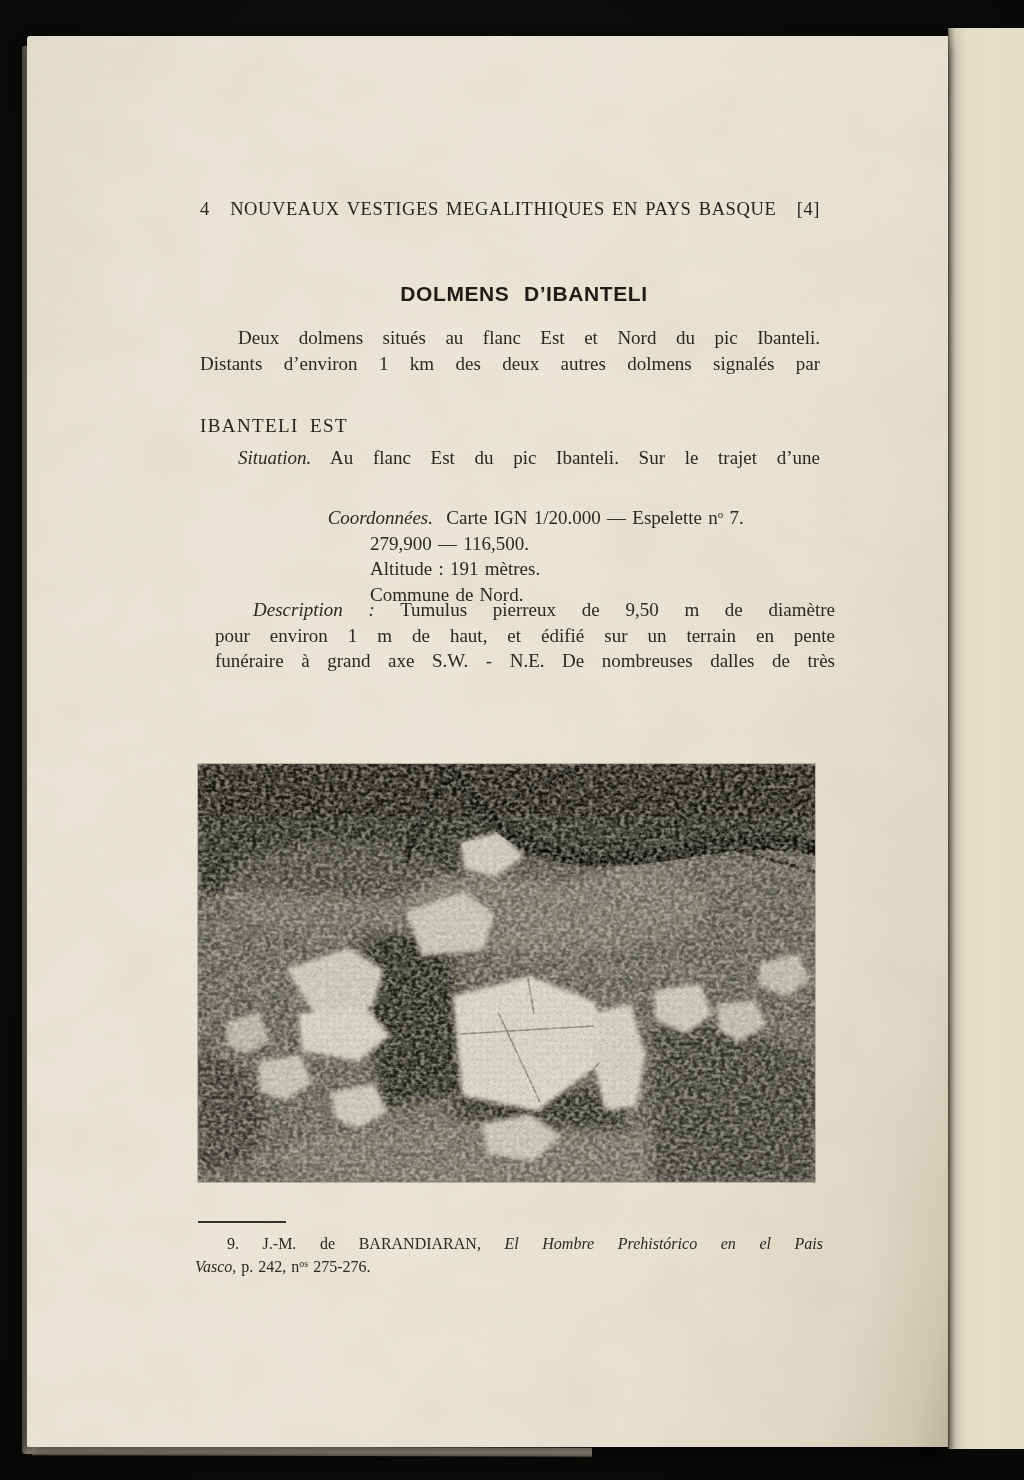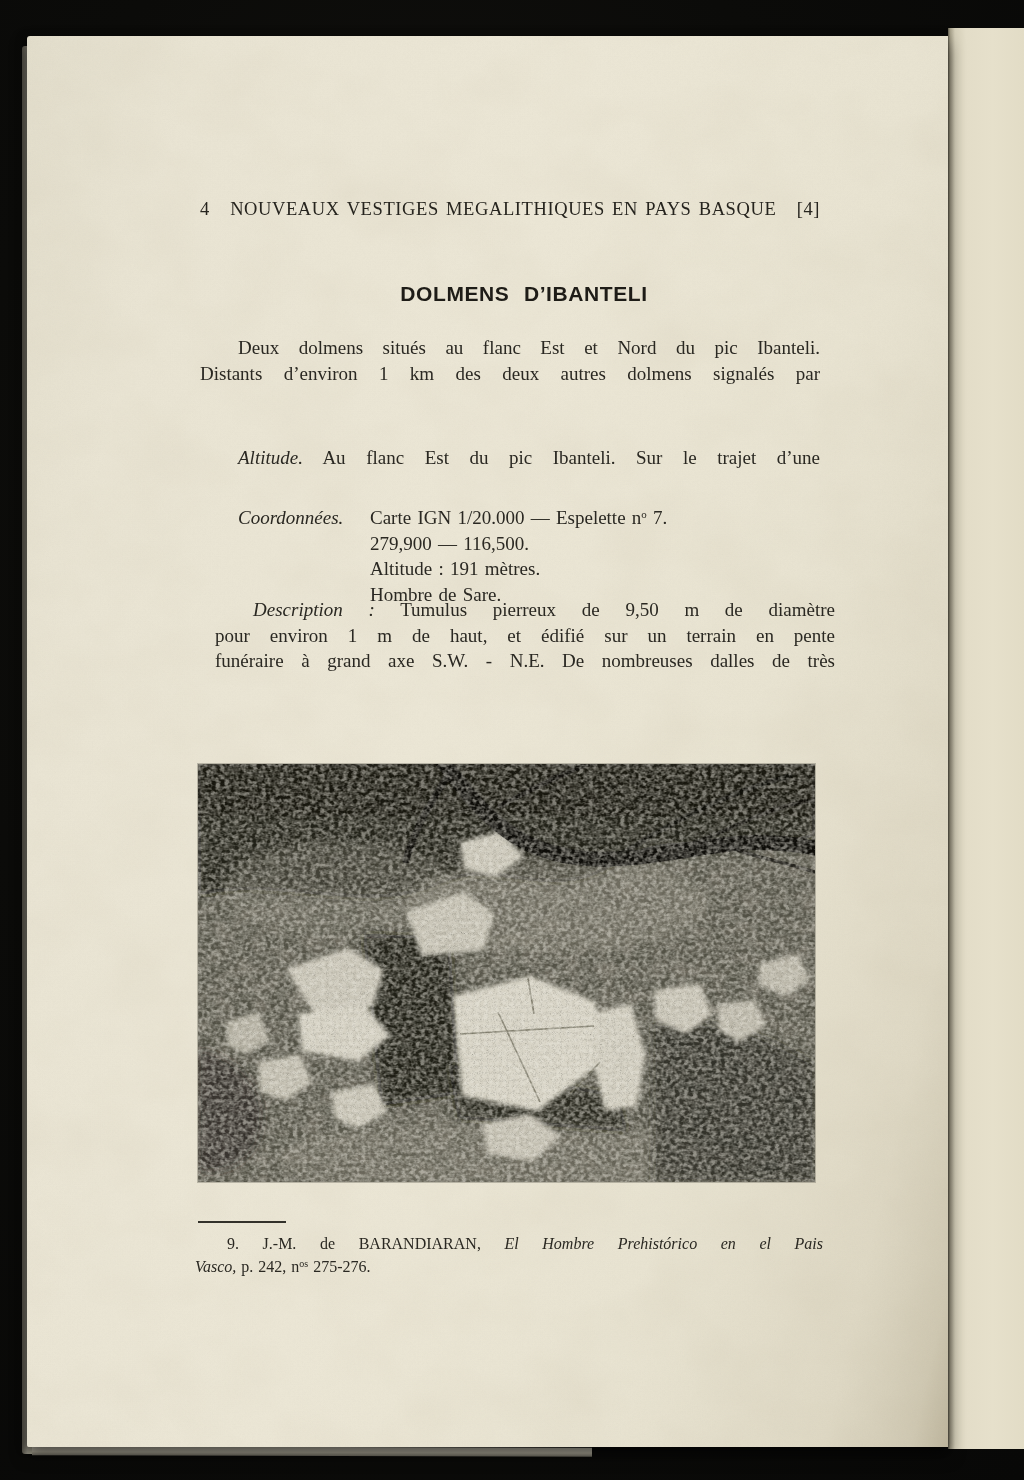--- a/index.html
+++ b/index.html
@@ -52,26 +52,26 @@
   }
 
   .body-text{font-size:19px;line-height:25.5px;word-spacing:1.5px;color:#2a2822;}
   .line{min-height:25.5px;}
   .just{text-align:justify;text-align-last:justify;}
   .ind{text-indent:38px;}
   .it{font-style:italic;}
   sup.fnref{font-size:11px;vertical-align:6px;line-height:0;margin-left:5px;}
   sup.ord{font-size:11px;vertical-align:6px;line-height:0;}
 
-  .pos-intro{top:299px;}
+  .pos-intro{top:289px;}
   .subhead{top:377px;font-size:19px;letter-spacing:1.4px;word-spacing:5px;color:#26241e;}
   .pos-situation{top:409px;}
   .pos-coord{top:469px;}
   .coord-label{display:inline-block;width:132px;text-indent:0;font-style:italic;}
-  .coord-first{text-indent:38px;}
+  .coord-first{text-indent:38px;text-align:center;}
   .coord-cont{padding-left:170px;}
   .pos-desc{top:561px;margin-left:15px;}
 
   .photo-wrap{
     position:absolute;left:171px;top:728px;width:617px;height:418px;
     box-shadow:0 0 0 1px rgba(40,38,30,.25);
   }
 
   .fn-rule{position:absolute;left:171px;top:1185px;width:88px;height:2px;background:#33312a;}
   .footnote{top:1196px;left:168px;width:628px;font-size:16px;line-height:23px;word-spacing:1px;color:#2a2822;}
@@ -110,30 +110,31 @@
       <span>[4]</span>
     </div>
 
     <h1 class="col section-title">DOLMENS D’IBANTELI</h1>
 
     <div class="col body-text pos-intro">
       <div class="line just ind"><span>Deux dolmens situés au flanc Est et Nord du pic Ibanteli.</span></div>
       <div class="line just"><span>Distants d’environ 1 km des deux autres dolmens signalés par</span></div>
     </div>
 
+    <div class="col body-text subhead">IBANTELI EST</div>
 
     <div class="col body-text pos-situation">
-      <div class="line just ind"><span class="it">Altitude.</span><span> Au flanc Est du pic Ibanteli. Sur le trajet d’une</span></div>
+      <div class="line just ind"><span class="it">Situation.</span><span> Au flanc Est du pic Ibanteli. Sur le trajet d’une</span></div>
     </div>
 
     <div class="col body-text pos-coord">
       <div class="line coord-first"><span class="coord-label">Coordonnées.</span><span>Carte IGN 1/20.000 — Espelette n</span><sup class="ord">o</sup><span> 7.</span></div>
       <div class="line coord-cont"><span>279,900 — 116,500.</span></div>
       <div class="line coord-cont"><span>Altitude : 191 mètres.</span></div>
-      <div class="line coord-cont"><span>Hombre de Sare.</span></div>
+      <div class="line coord-cont"><span>Commune de Nord.</span></div>
     </div>
 
     <div class="col body-text pos-desc">
       <div class="line just ind"><span class="it">Description :</span><span> Tumulus pierreux de 9,50 m de diamètre</span></div>
       <div class="line just"><span>pour environ 1 m de haut, et édifié sur un terrain en pente</span></div>
       <div class="line just"><span>funéraire à grand axe S.W. - N.E. De nombreuses dalles de très</span></div>
     </div>
 
     <div class="photo-wrap">
       <svg viewBox="0 0 617 418" width="617" height="418" aria-hidden="true">

